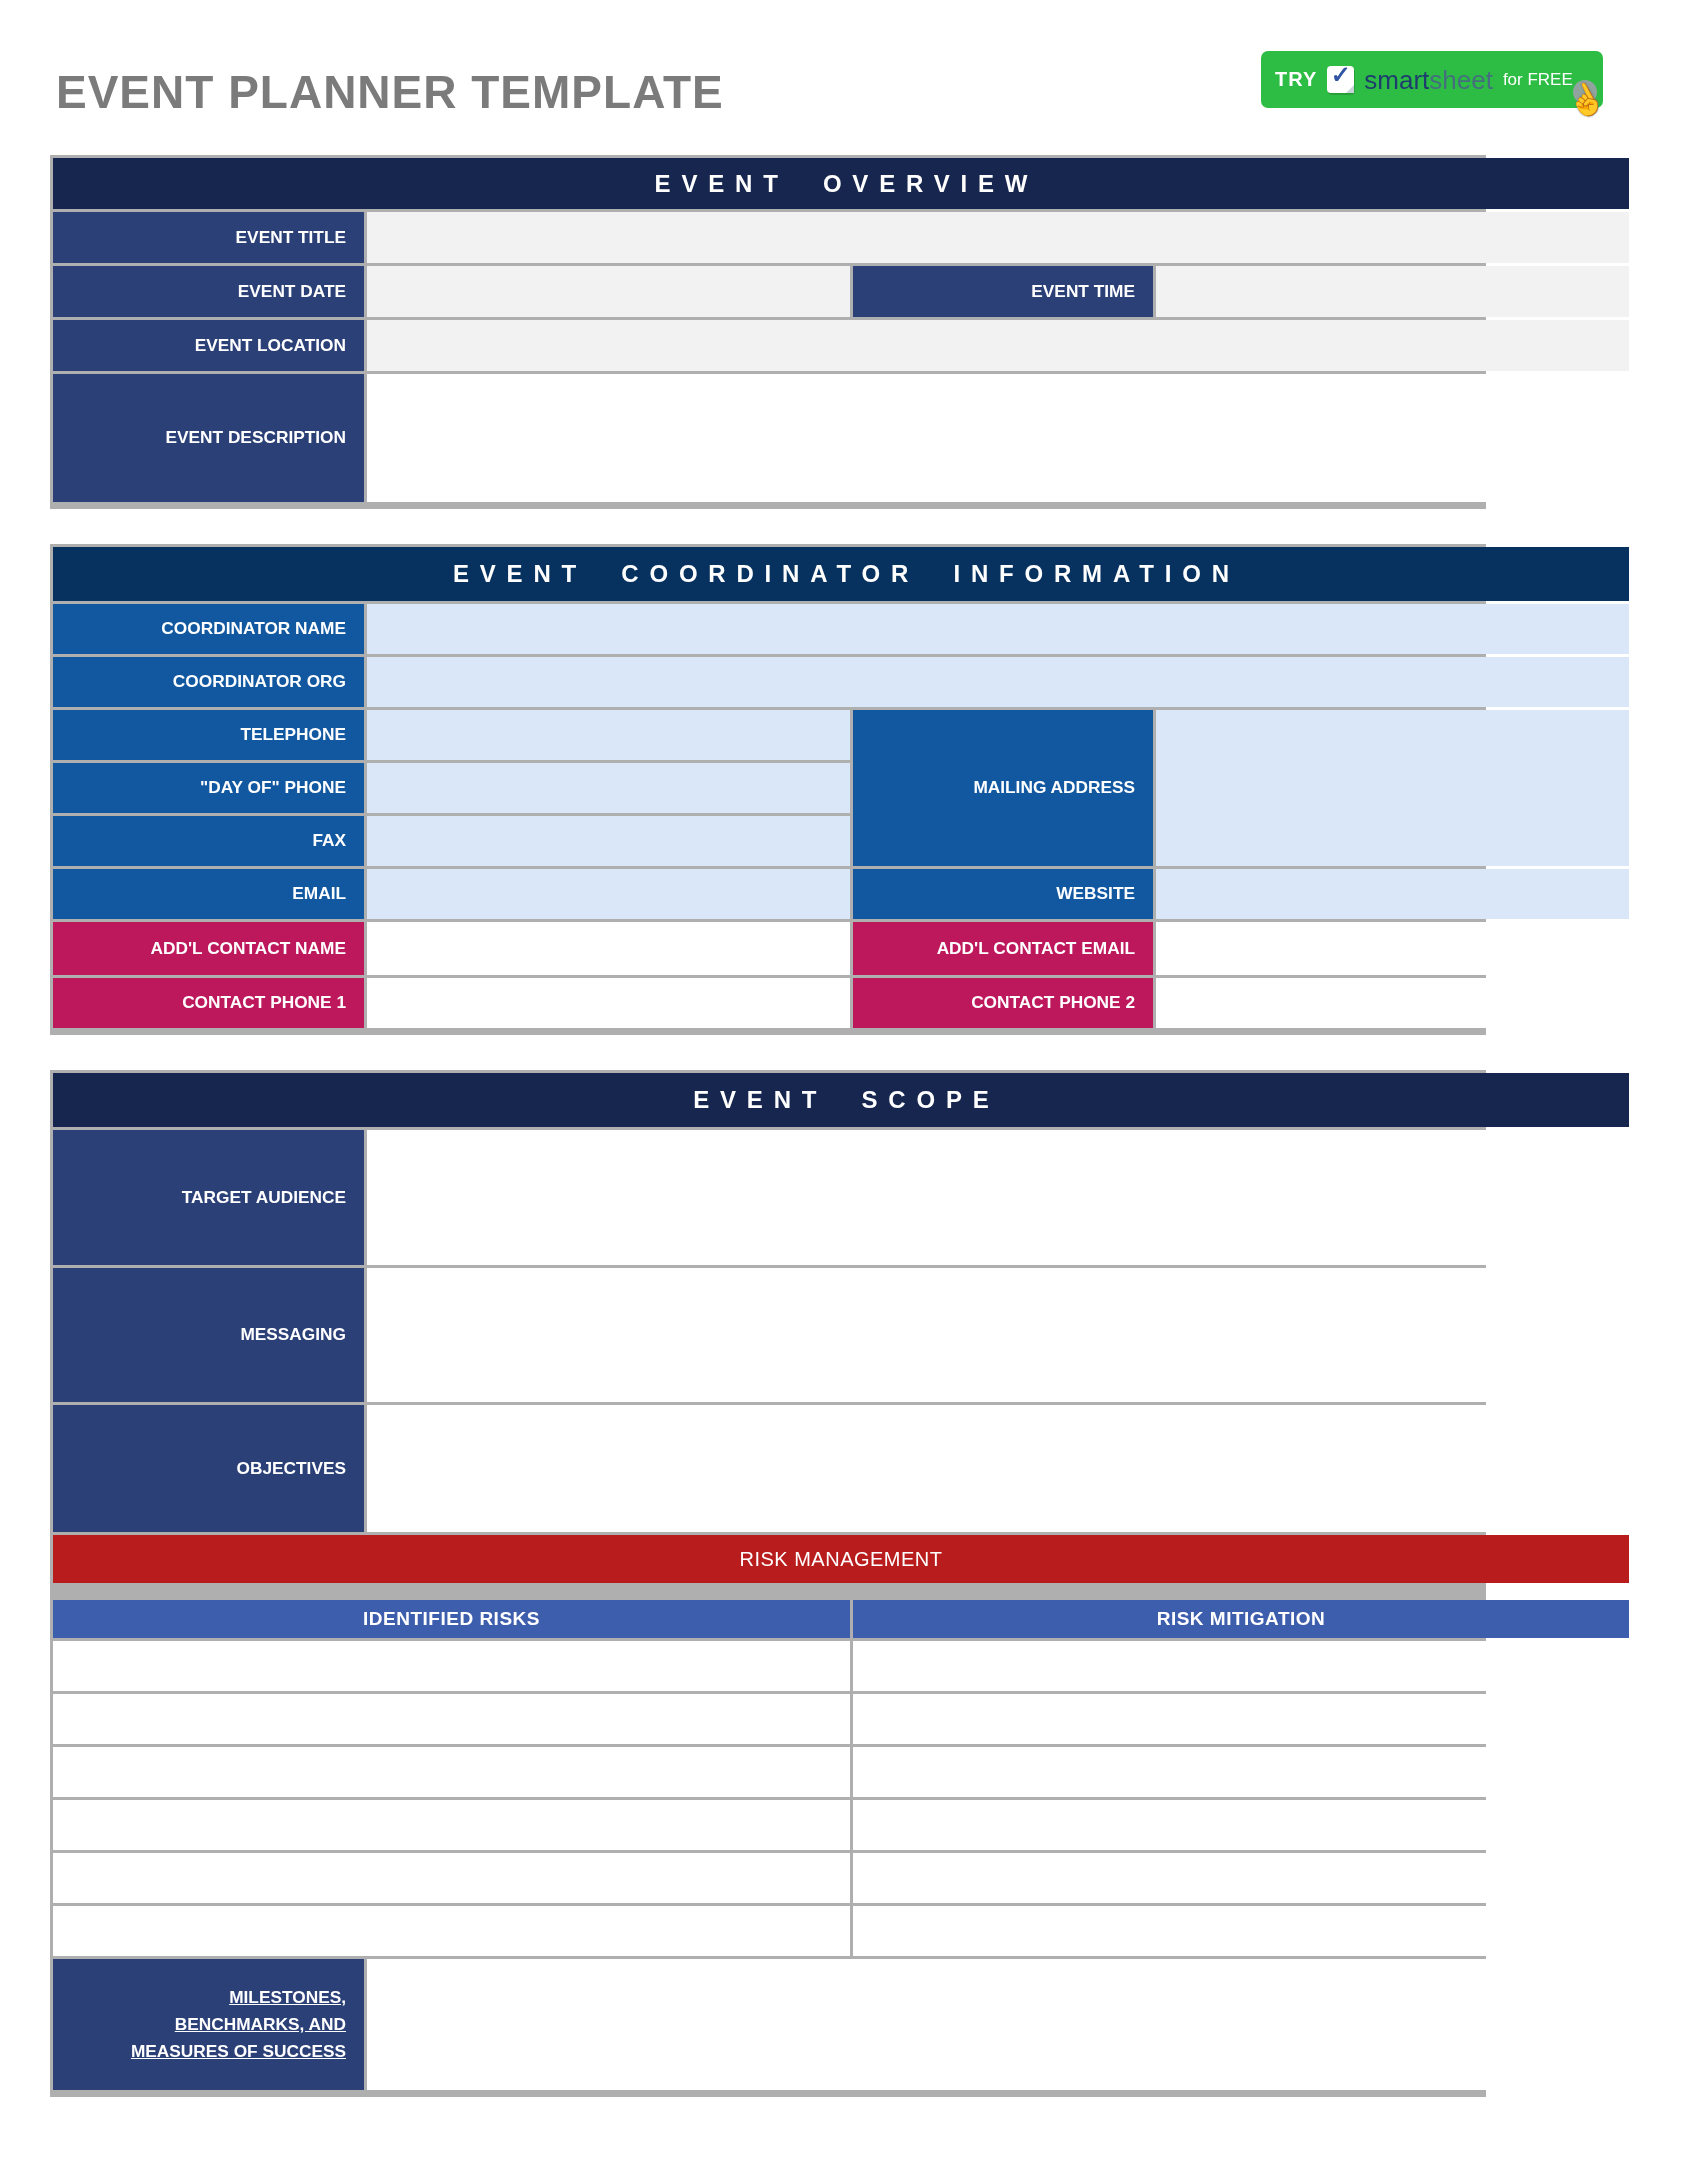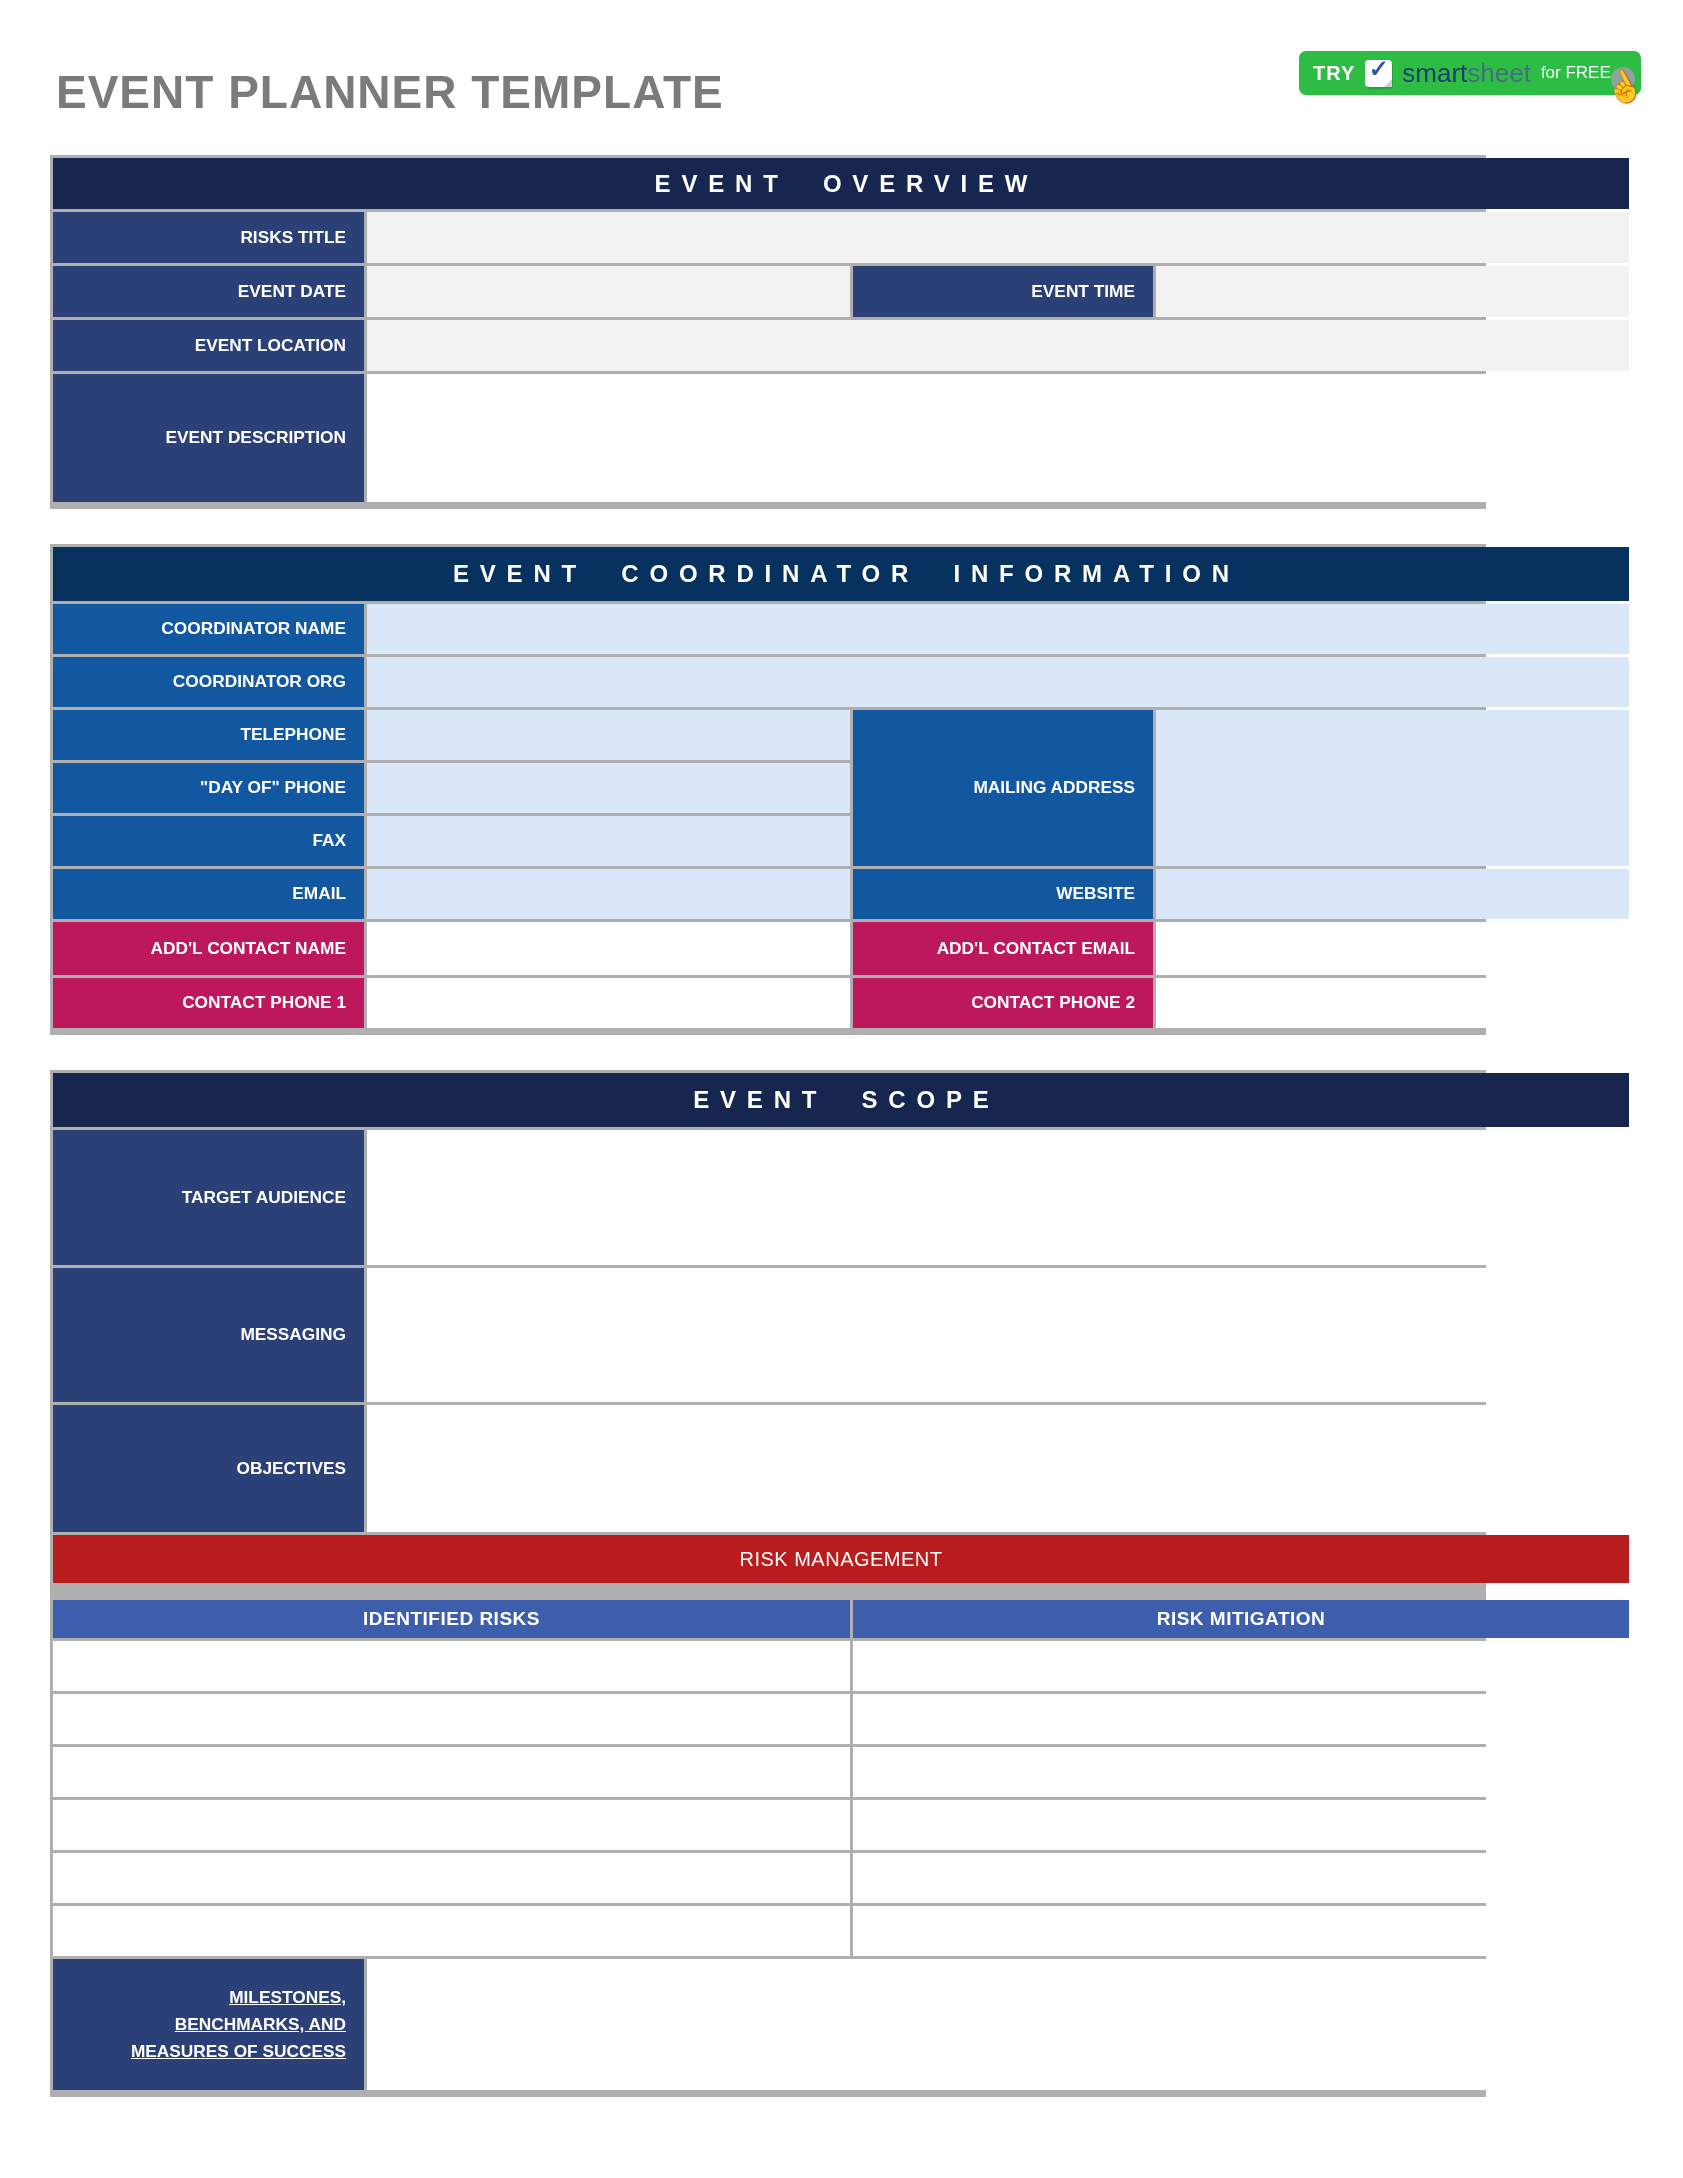--- a/index.html
+++ b/index.html
@@ -6,24 +6,24 @@
   body{
     width:1683px;height:2178px;background:#ffffff;position:relative;
     font-family:"Liberation Sans", sans-serif;overflow:hidden;
   }
   .page-title{
     position:absolute;left:56px;top:65px;
     font-size:46px;font-weight:bold;color:#7b7b7b;letter-spacing:1px;
   }
   
   .badge{
-    position:absolute;left:1261px;top:51px;height:44px;
+    position:absolute;left:1261px;top:51px;height:57px;
     background:#2ebd44;border-radius:7px;
     display:flex;align-items:center;gap:10px;padding:0 30px 0 14px;
-    box-sizing:border-box;cursor:pointer;margin-left:38px;
+    box-sizing:border-box;cursor:pointer;
   }
   .badge .try{color:#ffffff;font-weight:bold;font-size:20px;letter-spacing:1px;}
   .badge .checkbox{
     width:27px;height:27px;background:#ffffff;border-radius:4px;position:relative;
     display:flex;align-items:center;justify-content:center;
     box-shadow:1px 2px 0 rgba(0,0,0,0.15);
   }
   .badge .checkbox .tick{color:#2f55a4;font-size:24px;font-weight:bold;line-height:1;margin-top:-9px;}
   .badge .checkbox .fold{
     position:absolute;right:0;bottom:0;width:0;height:0;
@@ -97,21 +97,21 @@
   </span>
   <span class="brand"><span class="smart">smart</span><span class="sheet">sheet</span></span>
   <span class="suffix">for FREE</span>
   <span class="click-circle"></span>
   <span class="hand">☝</span>
 </div>
 
 <div class="sheet-table" id="sec-overview">
   <div class="sec-header hdr-navy">EVENT OVERVIEW</div>
 
-  <div class="lbl lbl-slate">RISKS TITLE</div>
+  <div class="lbl lbl-slate">EVENT TITLE</div>
   <div class="inp inp-gray" style="grid-column:2/5"></div>
 
   <div class="lbl lbl-slate">EVENT DATE</div>
   <div class="inp inp-gray"></div>
   <div class="lbl lbl-slate">EVENT TIME</div>
   <div class="inp inp-gray"></div>
 
   <div class="lbl lbl-slate">EVENT LOCATION</div>
   <div class="inp inp-gray" style="grid-column:2/5"></div>
 

